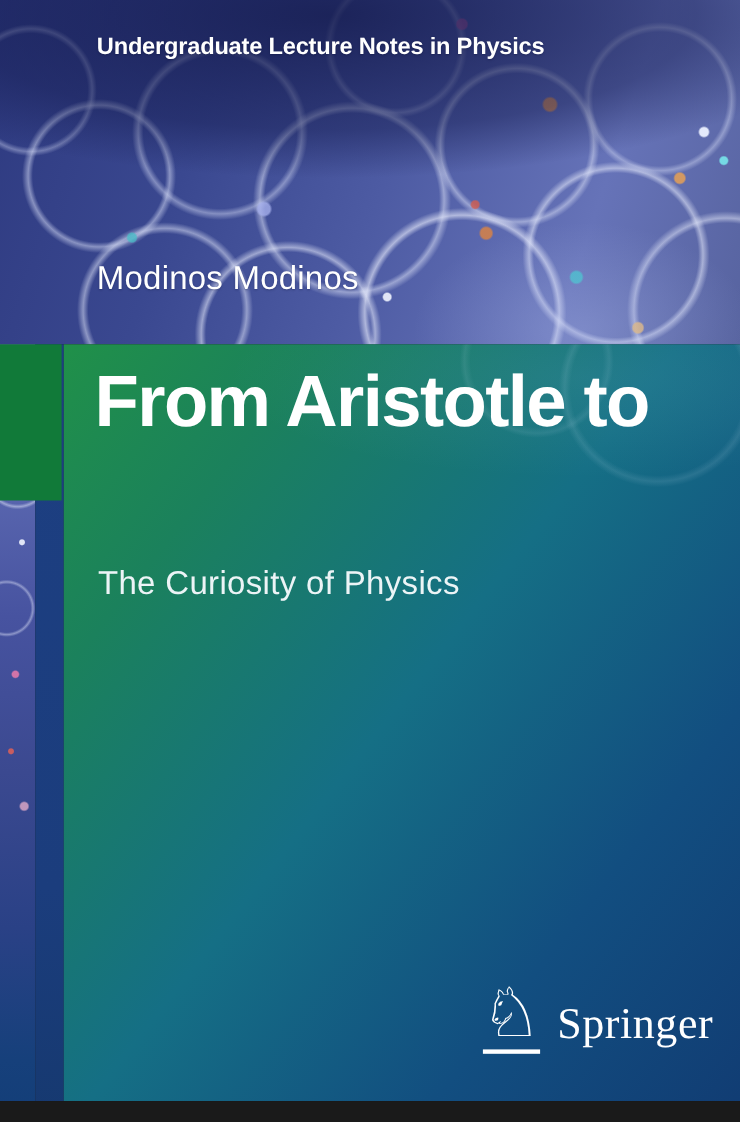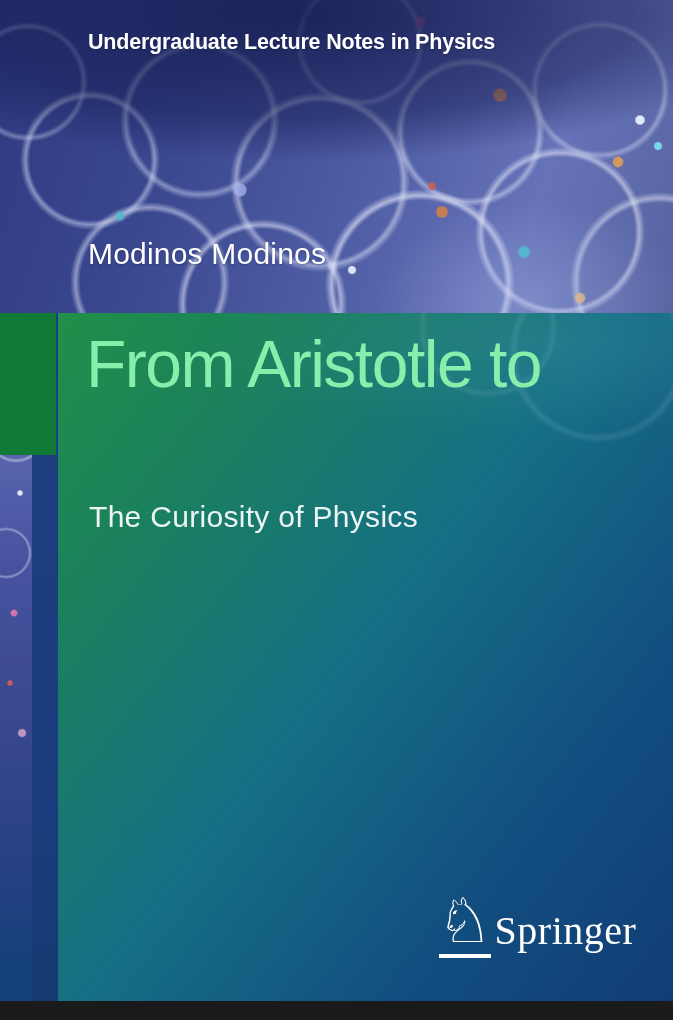--- a/index.html
+++ b/index.html
@@ -79,41 +79,41 @@
     font-size:21.5px;font-weight:700;color:#ffffff;letter-spacing:-0.2px;
     text-shadow:0 1px 2px rgba(10,15,50,.35);
   }
   .author{
     position:absolute;left:88px;top:237px;
     font-size:30px;font-weight:400;color:#ffffff;letter-spacing:0.2px;
     text-shadow:0 1px 2px rgba(10,15,50,.30);
   }
   .title{
     position:absolute;left:86px;top:326px;
-    font-size:66px;font-weight:400;line-height:1.16;color:#86efac;
+    font-size:66px;font-weight:700;line-height:1.16;color:#ffffff;
     letter-spacing:-1.5px;
   }
   .subtitle{
-    position:absolute;left:89px;top:500px;
+    position:absolute;left:89px;top:514px;
     font-size:30px;font-weight:400;color:#ecf4f6;letter-spacing:0.3px;
   }
   
   .publisher{
     position:absolute;left:437px;top:892px;
     display:flex;align-items:flex-end;color:#ffffff;
   }
   .logo-col{display:flex;flex-direction:column;align-items:center;}
   .horse{
     font-size:62px;line-height:0.95;
     font-family:"DejaVu Sans",sans-serif;color:#ffffff;
   }
   .logo-underline{width:52px;height:4px;background:#ffffff;margin-top:3px;}
   .publisher-name{
     font-family:"Liberation Serif","DejaVu Serif",serif;
-    font-size:40px;margin-left:2px;margin-bottom:4px;letter-spacing:0.5px;
+    font-size:40px;margin-left:14px;margin-bottom:4px;letter-spacing:0.5px;
   }
 </style>
 </head>
 <body>
 
 <div class="cover">
 
   <div class="photo-top"></div>
 
   <div class="strip-photo"></div>

